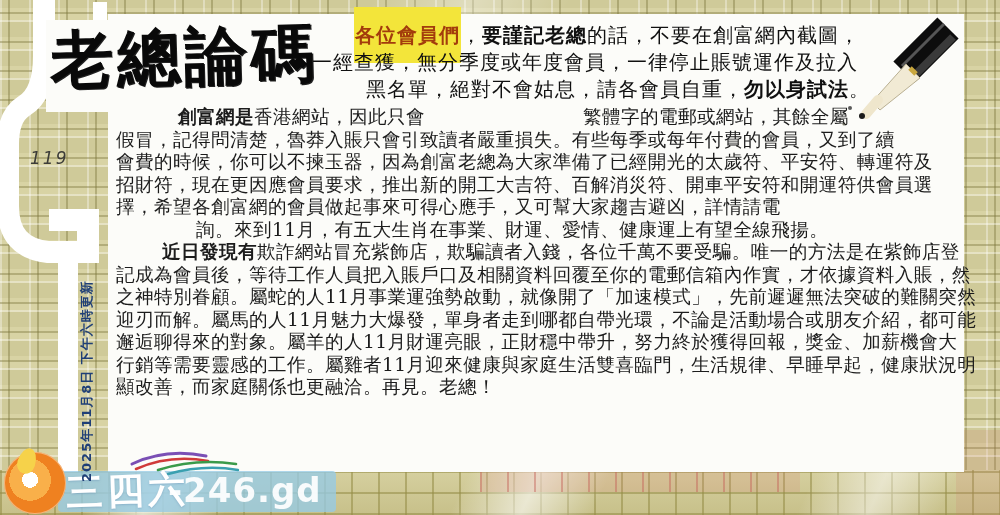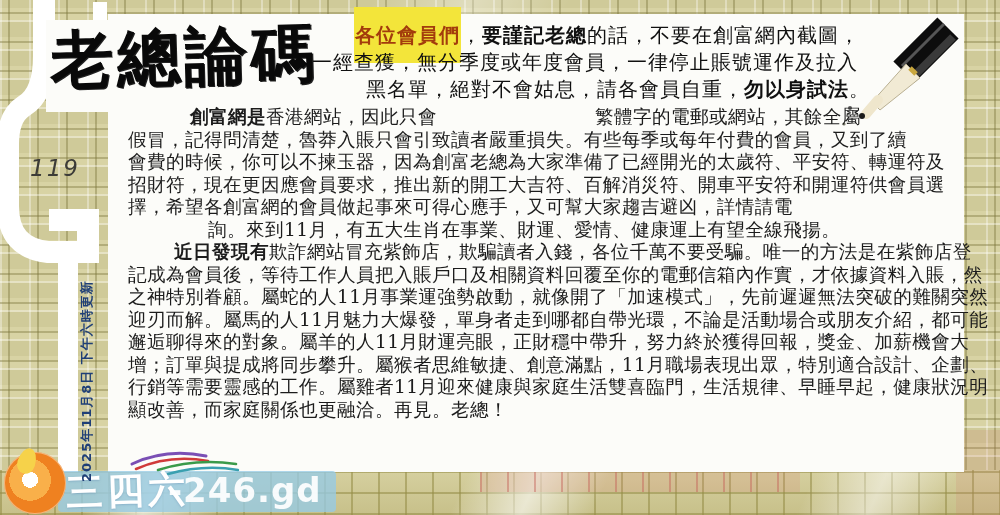--- a/index.html
+++ b/index.html
@@ -48,34 +48,34 @@
     white-space:nowrap;
   }
   
   .notice{
     position:absolute;left:194px;top:8px;width:600px;
     font-size:20px;line-height:27px;color:#101010;letter-spacing:1px;
     white-space:nowrap;
   }
   
   .bodytext{
-    position:absolute;left:20px;top:92px;width:842px;
+    position:absolute;left:8px;top:92px;width:842px;
     font-size:18.6px;line-height:22.5px;color:#1c1c1c;letter-spacing:.4px;
   }
   .line{white-space:nowrap;}
   .r-n{font-weight:normal;}
   .r-b{font-weight:bold;}
   .r-hl{font-weight:bold;color:#a33c0c;background:#f3e53a;padding:16px 1px;}
   .r-gap{display:inline-block;height:1px;}
   
   .sidebar-art{position:absolute;left:0;top:0;width:112px;height:472px;}
   .issue-number{
     position:absolute;left:30px;top:148px;
     font-family:"DejaVu Sans","Liberation Sans",sans-serif;
-    font-style:italic;font-size:23px;color:#3c3c38;letter-spacing:2px;margin-top:7px;
+    font-style:italic;font-size:17px;color:#3c3c38;letter-spacing:2px;
   }
   .update-date{
     position:absolute;left:78px;top:482px;
     transform:rotate(-90deg);transform-origin:0 0;
     font-family:"DejaVu Sans","Liberation Sans",sans-serif;
     font-size:13px;font-weight:bold;color:#1f3f77;letter-spacing:1px;
     white-space:nowrap;
   }
   
   .pen{position:absolute;left:712px;top:-2px;width:150px;height:118px;}
@@ -152,21 +152,20 @@
         <div class="line"><span class="r-n">假冒，記得問清楚，魯莽入賬只會引致讀者嚴重損失。有些每季或每年付費的會員，又到了續</span></div>
         <div class="line"><span class="r-n">會費的時候，你可以不揀玉器，因為創富老總為大家準備了已經開光的太歲符、平安符、轉運符及</span></div>
         <div class="line"><span class="r-n">招財符，現在更因應會員要求，推出新的開工大吉符、百解消災符、開車平安符和開運符供會員選</span></div>
         <div class="line"><span class="r-n">擇，希望各創富網的會員做起事來可得心應手，又可幫大家趨吉避凶，詳情請電</span></div>
         <div class="line" style="padding-left: 80px;"><span class="r-n">詢。來到11月，有五大生肖在事業、財運、愛情、健康運上有望全線飛揚。</span></div>
         <div class="line" style="padding-left: 46px;"><span class="r-b">近日發現有</span><span class="r-n">欺詐網站冒充紫飾店，欺騙讀者入錢，各位千萬不要受騙。唯一的方法是在紫飾店登</span></div>
         <div class="line"><span class="r-n">記成為會員後，等待工作人員把入賬戶口及相關資料回覆至你的電郵信箱內作實，才依據資料入賬，然</span></div>
         <div class="line"><span class="r-n">之神特別眷顧。屬蛇的人11月事業運強勢啟動，就像開了「加速模式」，先前遲遲無法突破的難關突然</span></div>
         <div class="line"><span class="r-n">迎刃而解。屬馬的人11月魅力大爆發，單身者走到哪都自帶光環，不論是活動場合或朋友介紹，都可能</span></div>
         <div class="line"><span class="r-n">邂逅聊得來的對象。屬羊的人11月財運亮眼，正財穩中帶升，努力終於獲得回報，獎金、加薪機會大</span></div>
-        <div class="line"><span class="r-n">增；訂單與提成將同步攀升。屬猴者思維敏捷、創意滿點，11月職場表現出眾，特別適合設計、企劃、</span></div>
         <div class="line"><span class="r-n">行銷等需要靈感的工作。屬雞者11月迎來健康與家庭生活雙喜臨門，生活規律、早睡早起，健康狀況明</span></div>
         <div class="line"><span class="r-n">顯改善，而家庭關係也更融洽。再見。老總！</span></div>
       </div>
   </div>
 
   <div class="wm-band"></div>
   <div class="wm-logo"></div>
   <svg class="wm-swoosh" viewBox="0 0 115 30">
     <path d="M4,18 Q38,2 78,10" fill="none" stroke="#7a4fb5" stroke-width="3" stroke-linecap="round"></path>
     <path d="M8,23 Q42,8 80,15" fill="none" stroke="#d03a3a" stroke-width="2.6" stroke-linecap="round"></path>

